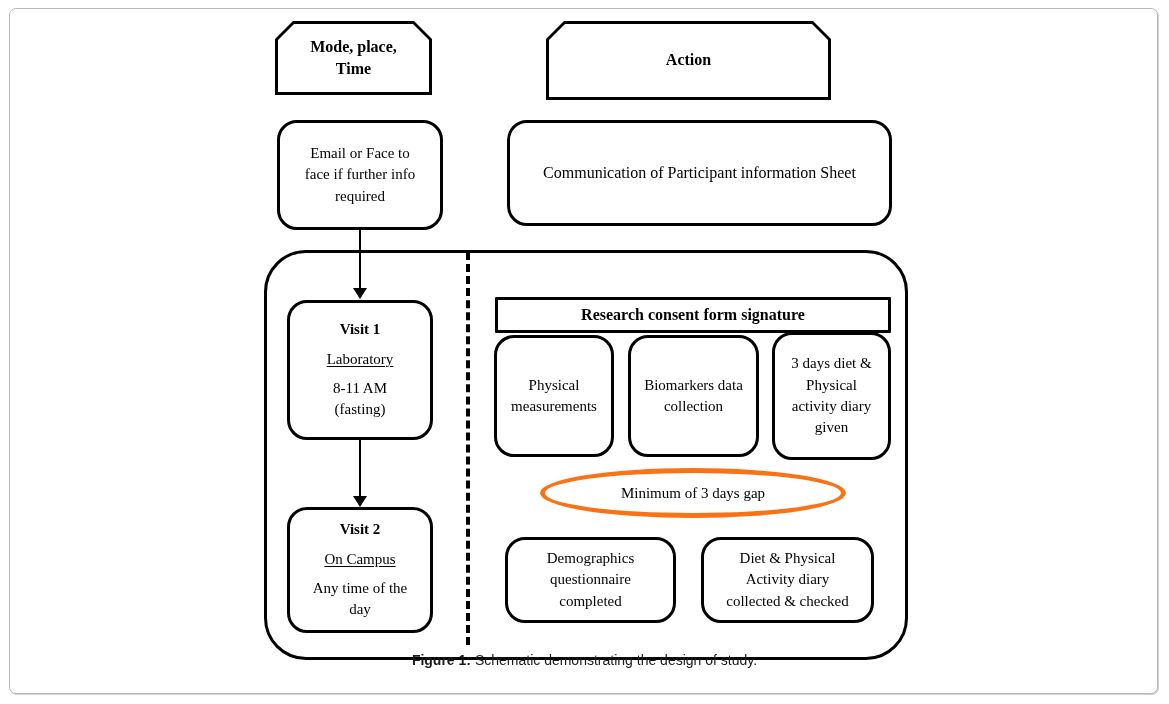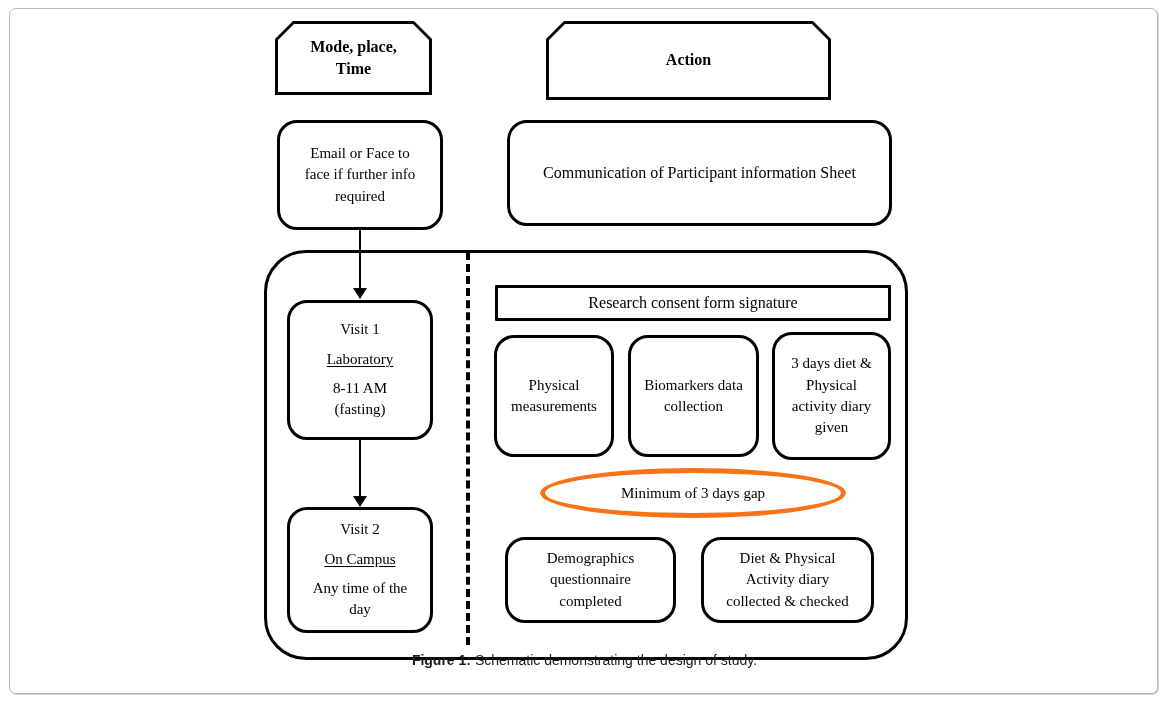--- a/index.html
+++ b/index.html
@@ -125,21 +125,21 @@
     border-radius: 50%;
     background: #ffffff;
     display: flex;
     align-items: center;
     justify-content: center;
     font-size: 15px;
     text-align: center;
   }
 
   
-  .bold { font-weight: normal; }
+  .bold { font-weight: bold; }
   .under { text-decoration: underline; text-underline-offset: 2px; }
   .gap-sm { display: block; height: 8px; }
 
   
   .caption {
     position: absolute;
     left: 0;
     top: 652px;
     width: 1169px;
     text-align: center;
@@ -206,21 +206,21 @@
     <div class="inner">
       <span class="bold">Visit 2</span>
       <span class="gap-sm"></span>
       <span class="under">On Campus</span>
       <span class="gap-sm"></span>
       <span>Any time of the</span><br>
       <span>day</span>
     </div>
   </div>
 
-  <div class="fbox" style="left:495px; top:285px; width:396px; height:36px; border-radius:1px; font-size:16px;">
+  <div class="fbox" style="left:495px; top:297px; width:396px; height:36px; border-radius:1px; font-size:16px;font-weight:bold;">
     <div class="inner">Research consent form signature</div>
   </div>
 
   <div class="fbox" style="left:494px; top:335px; width:120px; height:122px;">
     <div class="inner">
       <span>Physical</span><br>
       <span>measurements</span>
     </div>
   </div>
 

